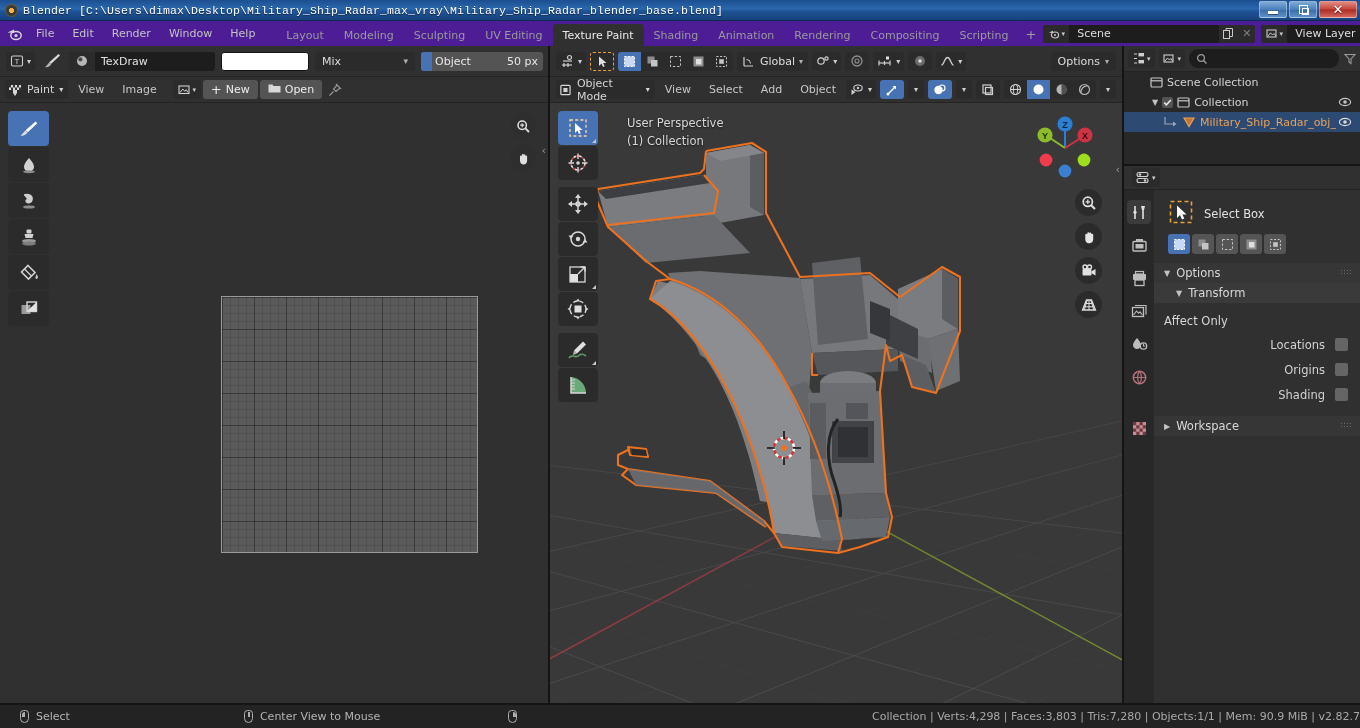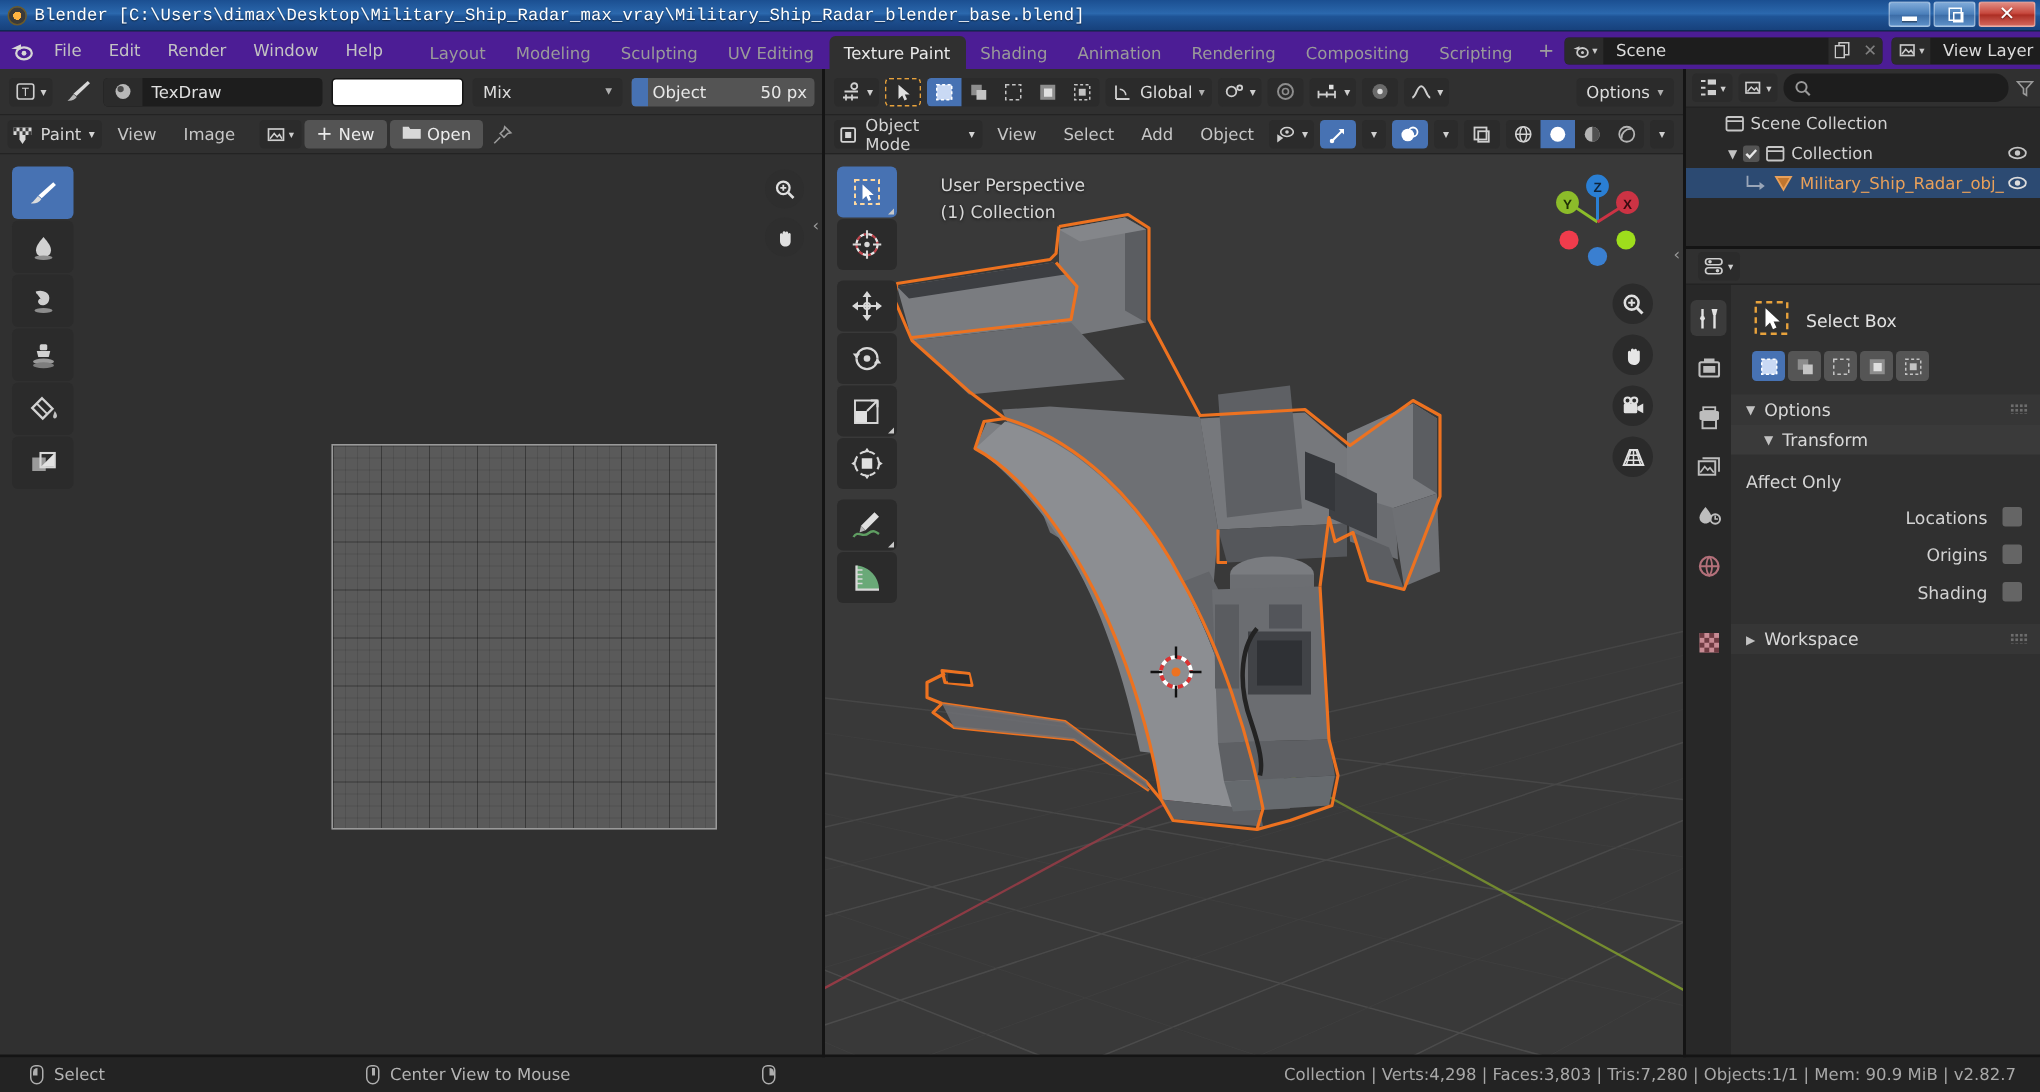--- a/index.html
+++ b/index.html
@@ -212,21 +212,21 @@
   
   .statusbar {
     position:absolute; left:0; bottom:0; width:1360px; height:23px; background:#232323;
     display:flex; align-items:center; font-size:11px; color:#b4b4b4;
   }
   .sb-item { display:flex; align-items:center; gap:7px; }
   .mouse-ico { width:9px; height:13px; border:1.2px solid #aeaeae; border-radius:4px 4px 5px 5px; position:relative;}
   .mouse-ico.left:after { content:""; position:absolute; left:0.5px; top:0.5px; width:3px; height:5px; background:#aeaeae; border-radius:3px 0 0 0;}
   .mouse-ico.mid:after { content:""; position:absolute; left:3px; top:0.5px; width:2.2px; height:5px; background:#aeaeae;}
   .mouse-ico.right:after { content:""; position:absolute; right:0.5px; top:0.5px; width:3px; height:5px; background:#aeaeae; border-radius:0 3px 0 0;}
-  .sb-right { margin-left:auto; padding-right:16px; color:#a8a8a8; font-size:11px;}
+  .sb-right { margin-left:auto; padding-right:0; color:#a8a8a8; font-size:11px;}
 
   .edge-v { position:absolute; width:2px; background:#141414; }
   .edge-h { position:absolute; height:2px; background:#141414; }
 </style>
 </head>
 <body>
 
 <div class="app">
 
   <div class="titlebar">

